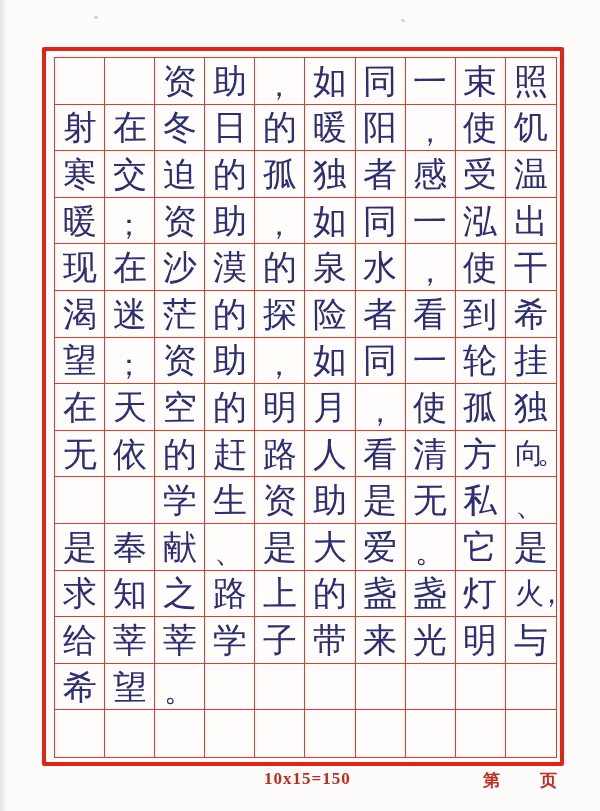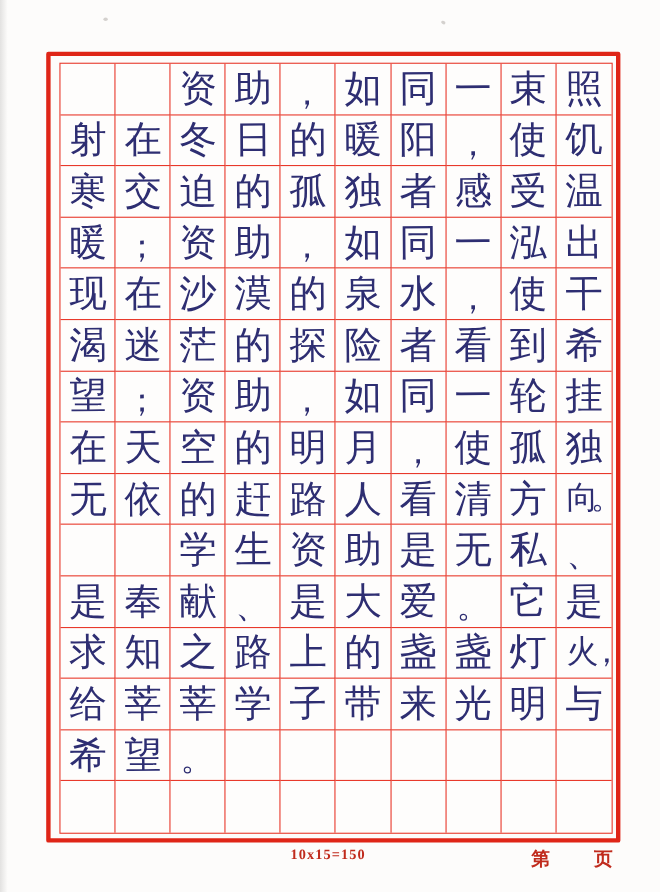--- a/index.html
+++ b/index.html
@@ -84,21 +84,21 @@
     letter-spacing: -7px;
     margin-right: -12px;
   }
 
   
   .footer-spec {
     position: absolute;
     left: 264px; top: 769px;
     font-family: "Liberation Serif", serif;
     font-weight: bold;
-    font-size: 13px;
+    font-size: 17px;
     letter-spacing: 1px;
     color: var(--print-red);
   }
   .footer-page {
     position: absolute;
     left: 483px; top: 769px;
     width: 74px;
     display: flex;
     justify-content: space-between;
     font-family: "Liberation Serif", serif;

